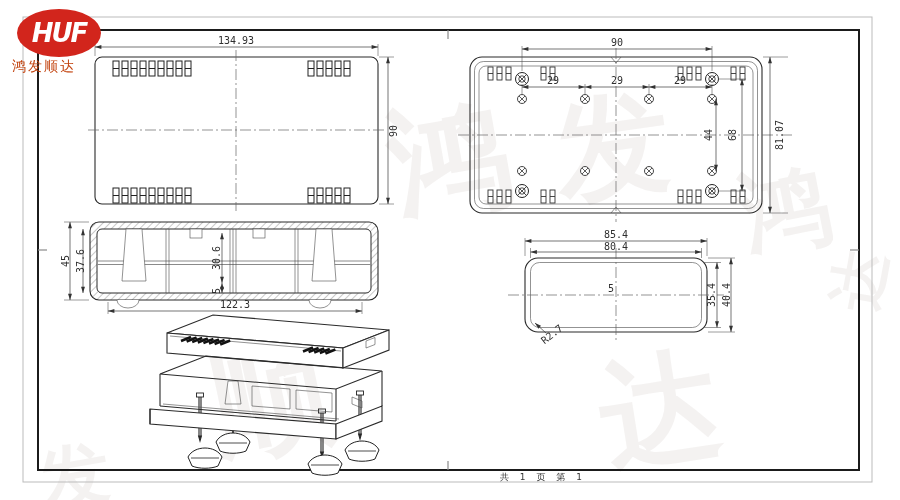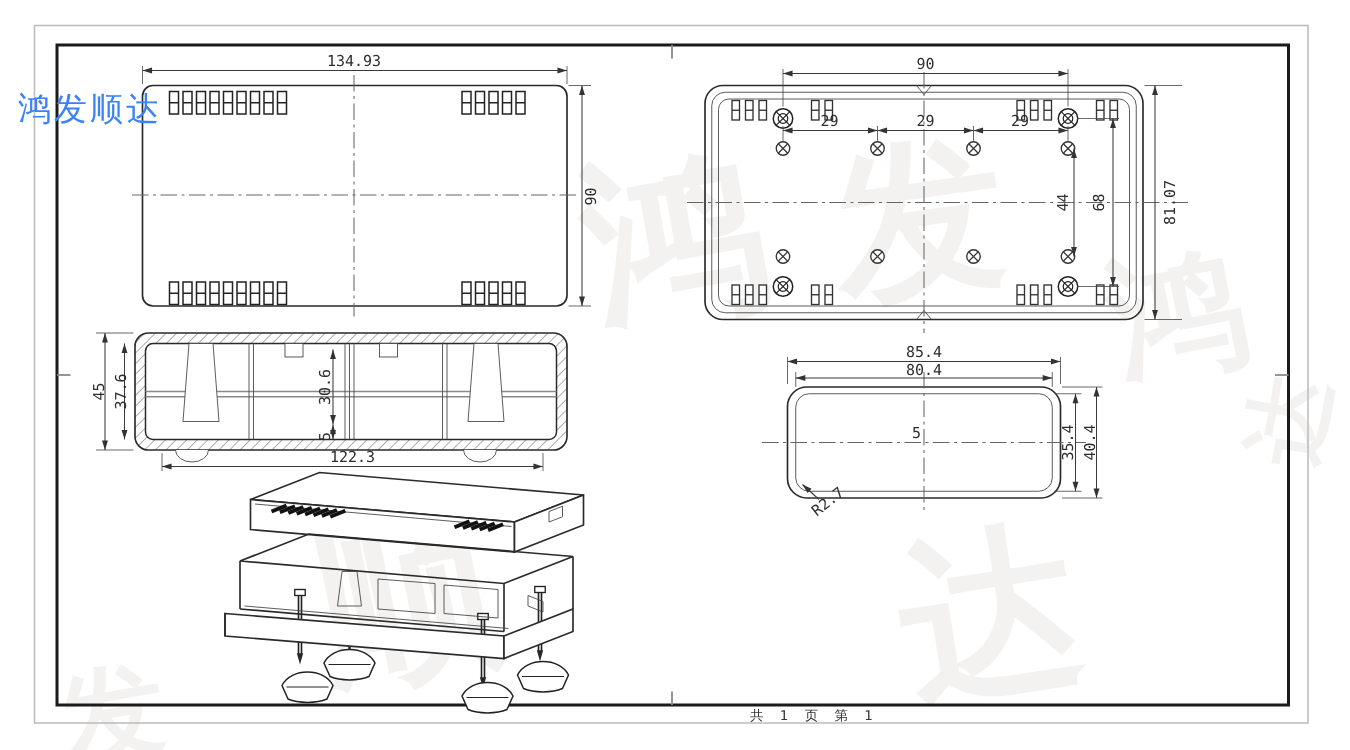--- a/index.html
+++ b/index.html
@@ -10,22 +10,22 @@
   svg{position:absolute;left:0;top:0;}
   .ln{stroke:#2a2a2a;stroke-width:1.1;fill:none;}
   .thin{stroke:#4a4a4a;stroke-width:0.6;fill:none;}
   .dim{stroke:#3a3a3a;stroke-width:0.7;fill:none;}
   .ext{stroke:#4a4a4a;stroke-width:0.55;fill:none;}
   .cl{stroke:#666;stroke-width:0.7;fill:none;stroke-dasharray:11 3 2 3;}
   .dimtxt{font:10px "DejaVu Sans Mono",monospace;fill:#2e2e2e;}
   .logo{position:absolute;left:17px;top:9px;width:84px;height:48px;border-radius:50%;
         background:#d2251c;display:flex;align-items:center;justify-content:center;}
   .logo span{color:#fff;font:italic bold 26px "DejaVu Sans",sans-serif;letter-spacing:-2px;}
-  .company{position:absolute;left:12px;top:58px;font-size:22px;font-weight:500;
-           color:#3b82f6;letter-spacing:2px;}
+  .company{position:absolute;left:12px;top:58px;font-size:14px;font-weight:500;
+           color:#c2410c;letter-spacing:2px;}
   .pageinfo{position:absolute;left:500px;top:471px;font-size:9px;color:#333;letter-spacing:4px;}
 </style>
 </head>
 <body>
 
 <div class="sheet">
 
   <div class="wm" style="left:390px;top:80px;font-size:120px;transform:rotate(-10deg);">鸿</div>
   <div class="wm" style="left:555px;top:70px;font-size:115px;transform:rotate(-8deg);">发</div>
   <div class="wm" style="left:210px;top:320px;font-size:120px;transform:rotate(-12deg);">顺</div>
@@ -360,17 +360,20 @@
 
       <g>
         <use href="#foot" x="205" y="455"></use>
         <use href="#foot" x="233" y="440"></use>
         <use href="#foot" x="325" y="462"></use>
         <use href="#foot" x="362" y="448"></use>
       </g>
     </g>
   </svg>
 
+  <div class="logo">
+    <span>HUF</span>
+  </div>
   <div class="company">鸿发顺达</div>
 
   <div class="pageinfo">共 1 页  第 1</div>
 
 </div>
 
 </body></html>

